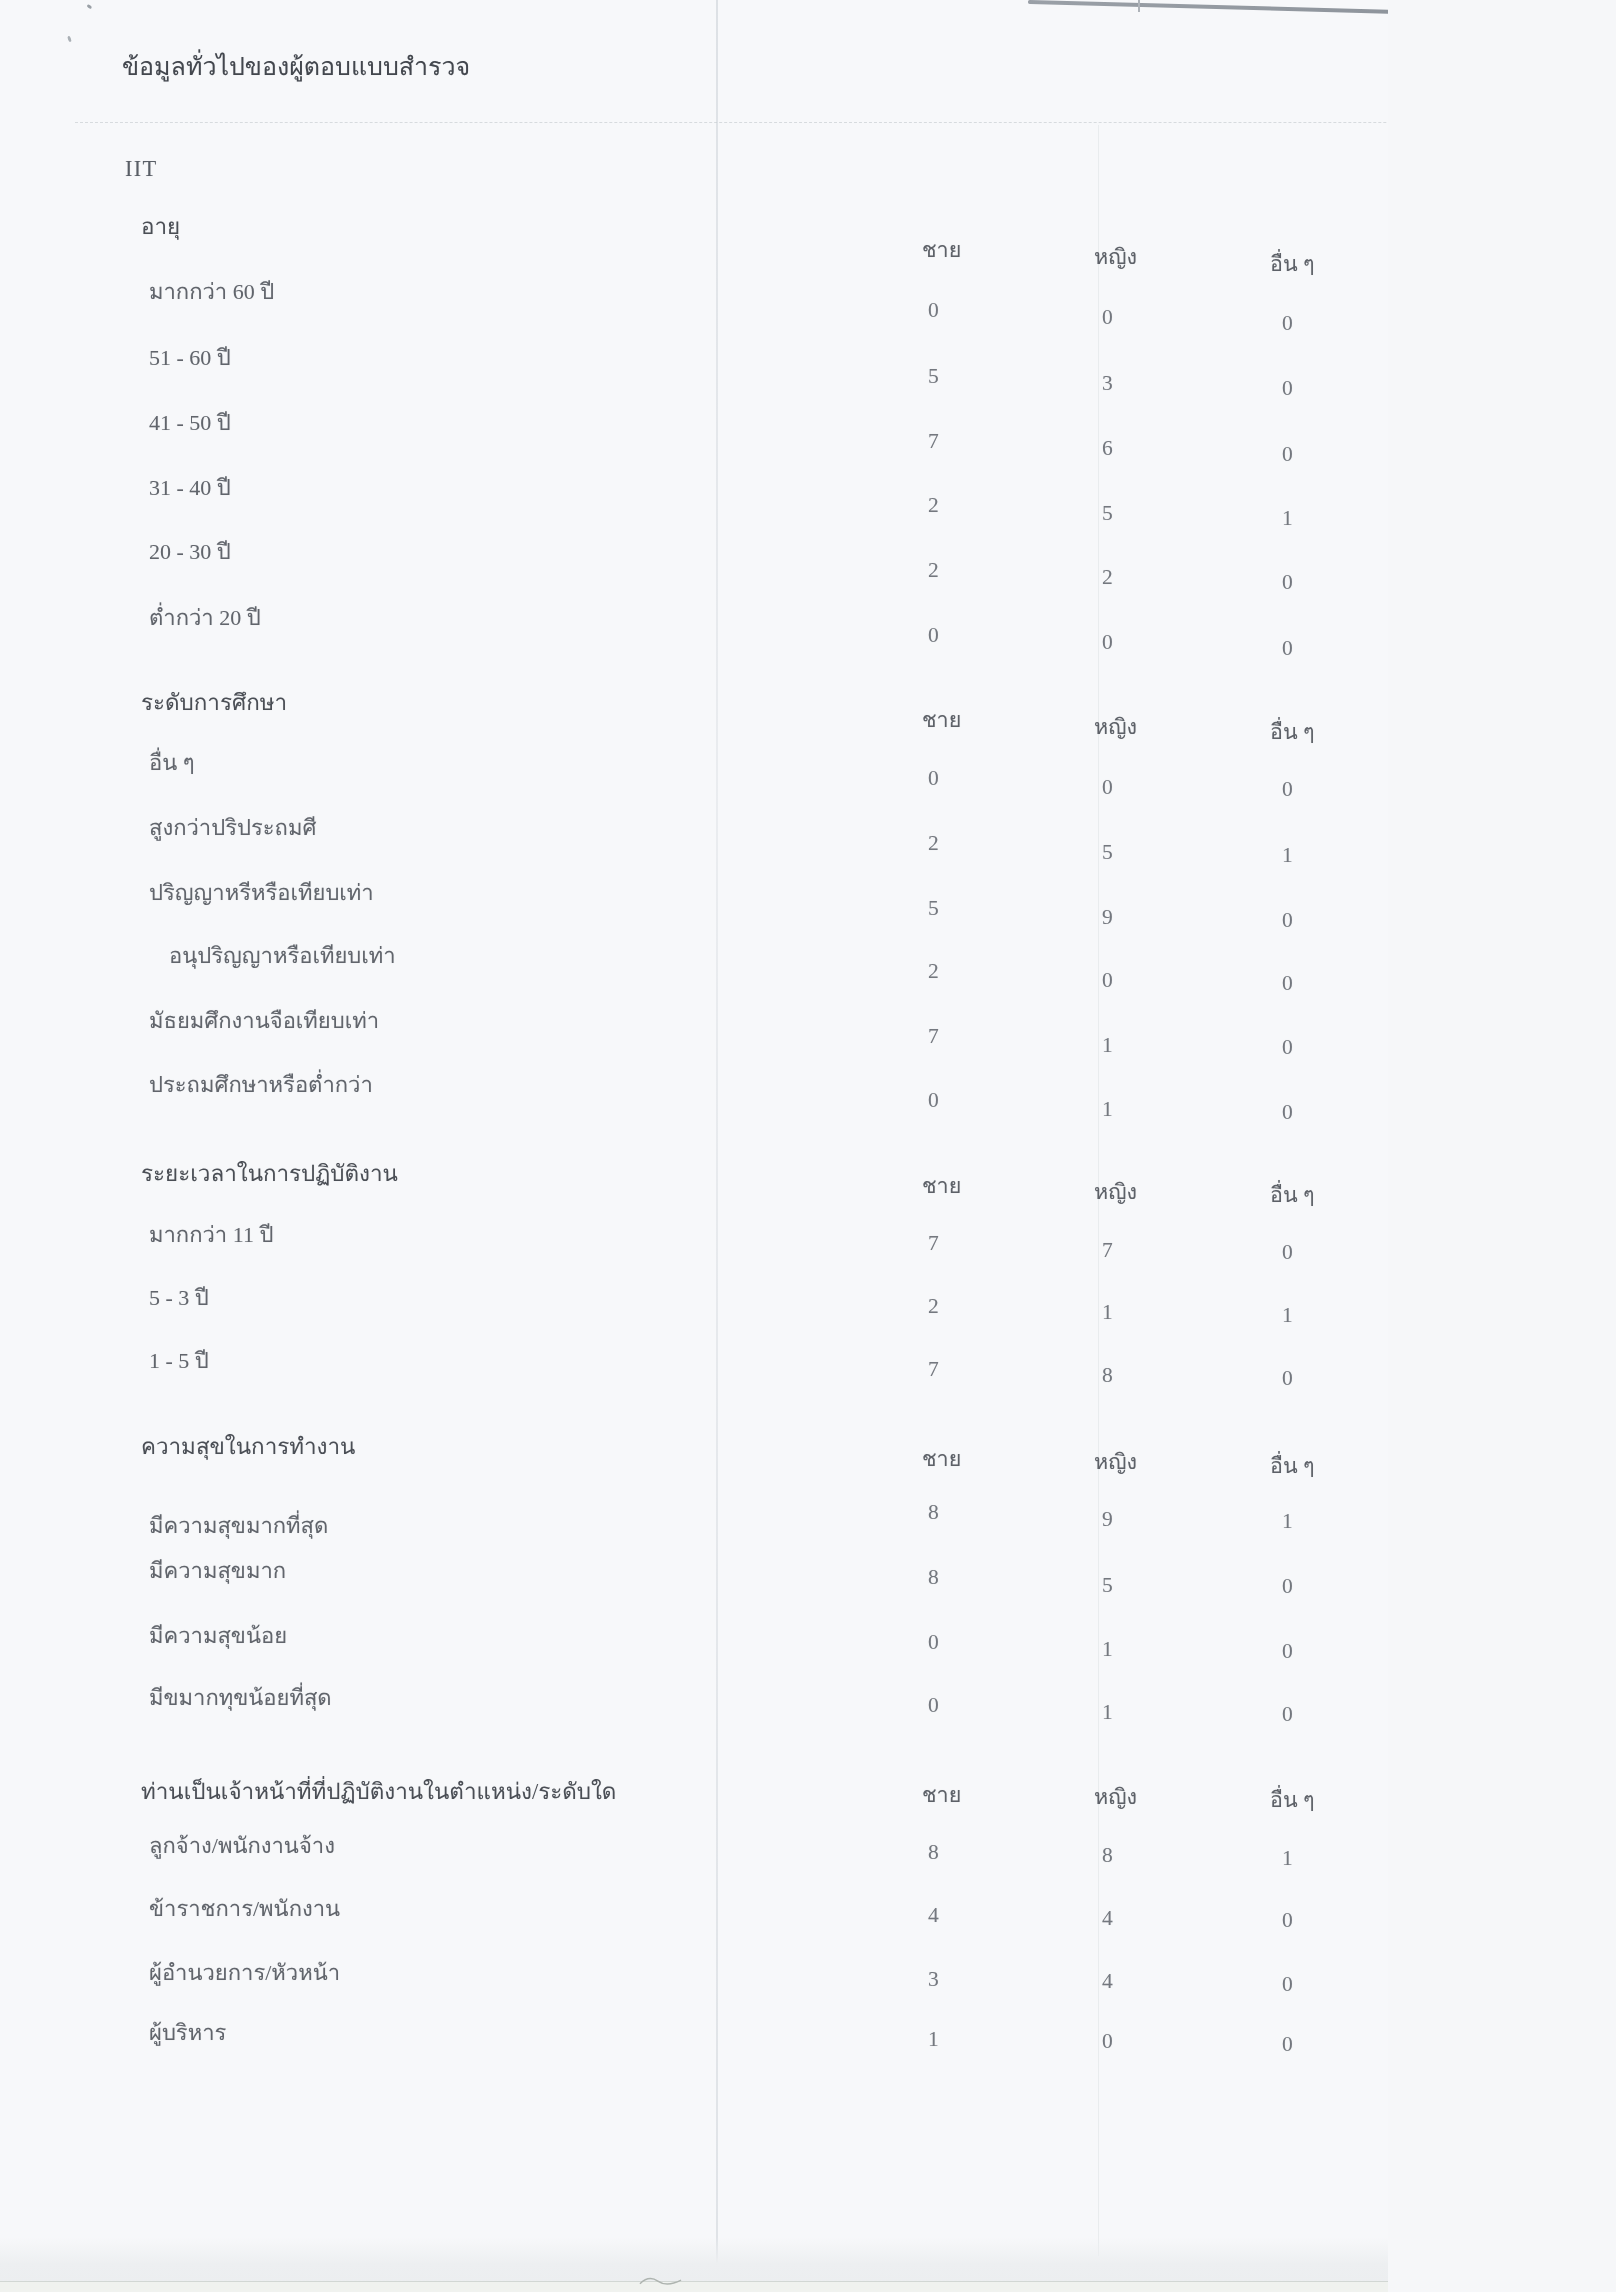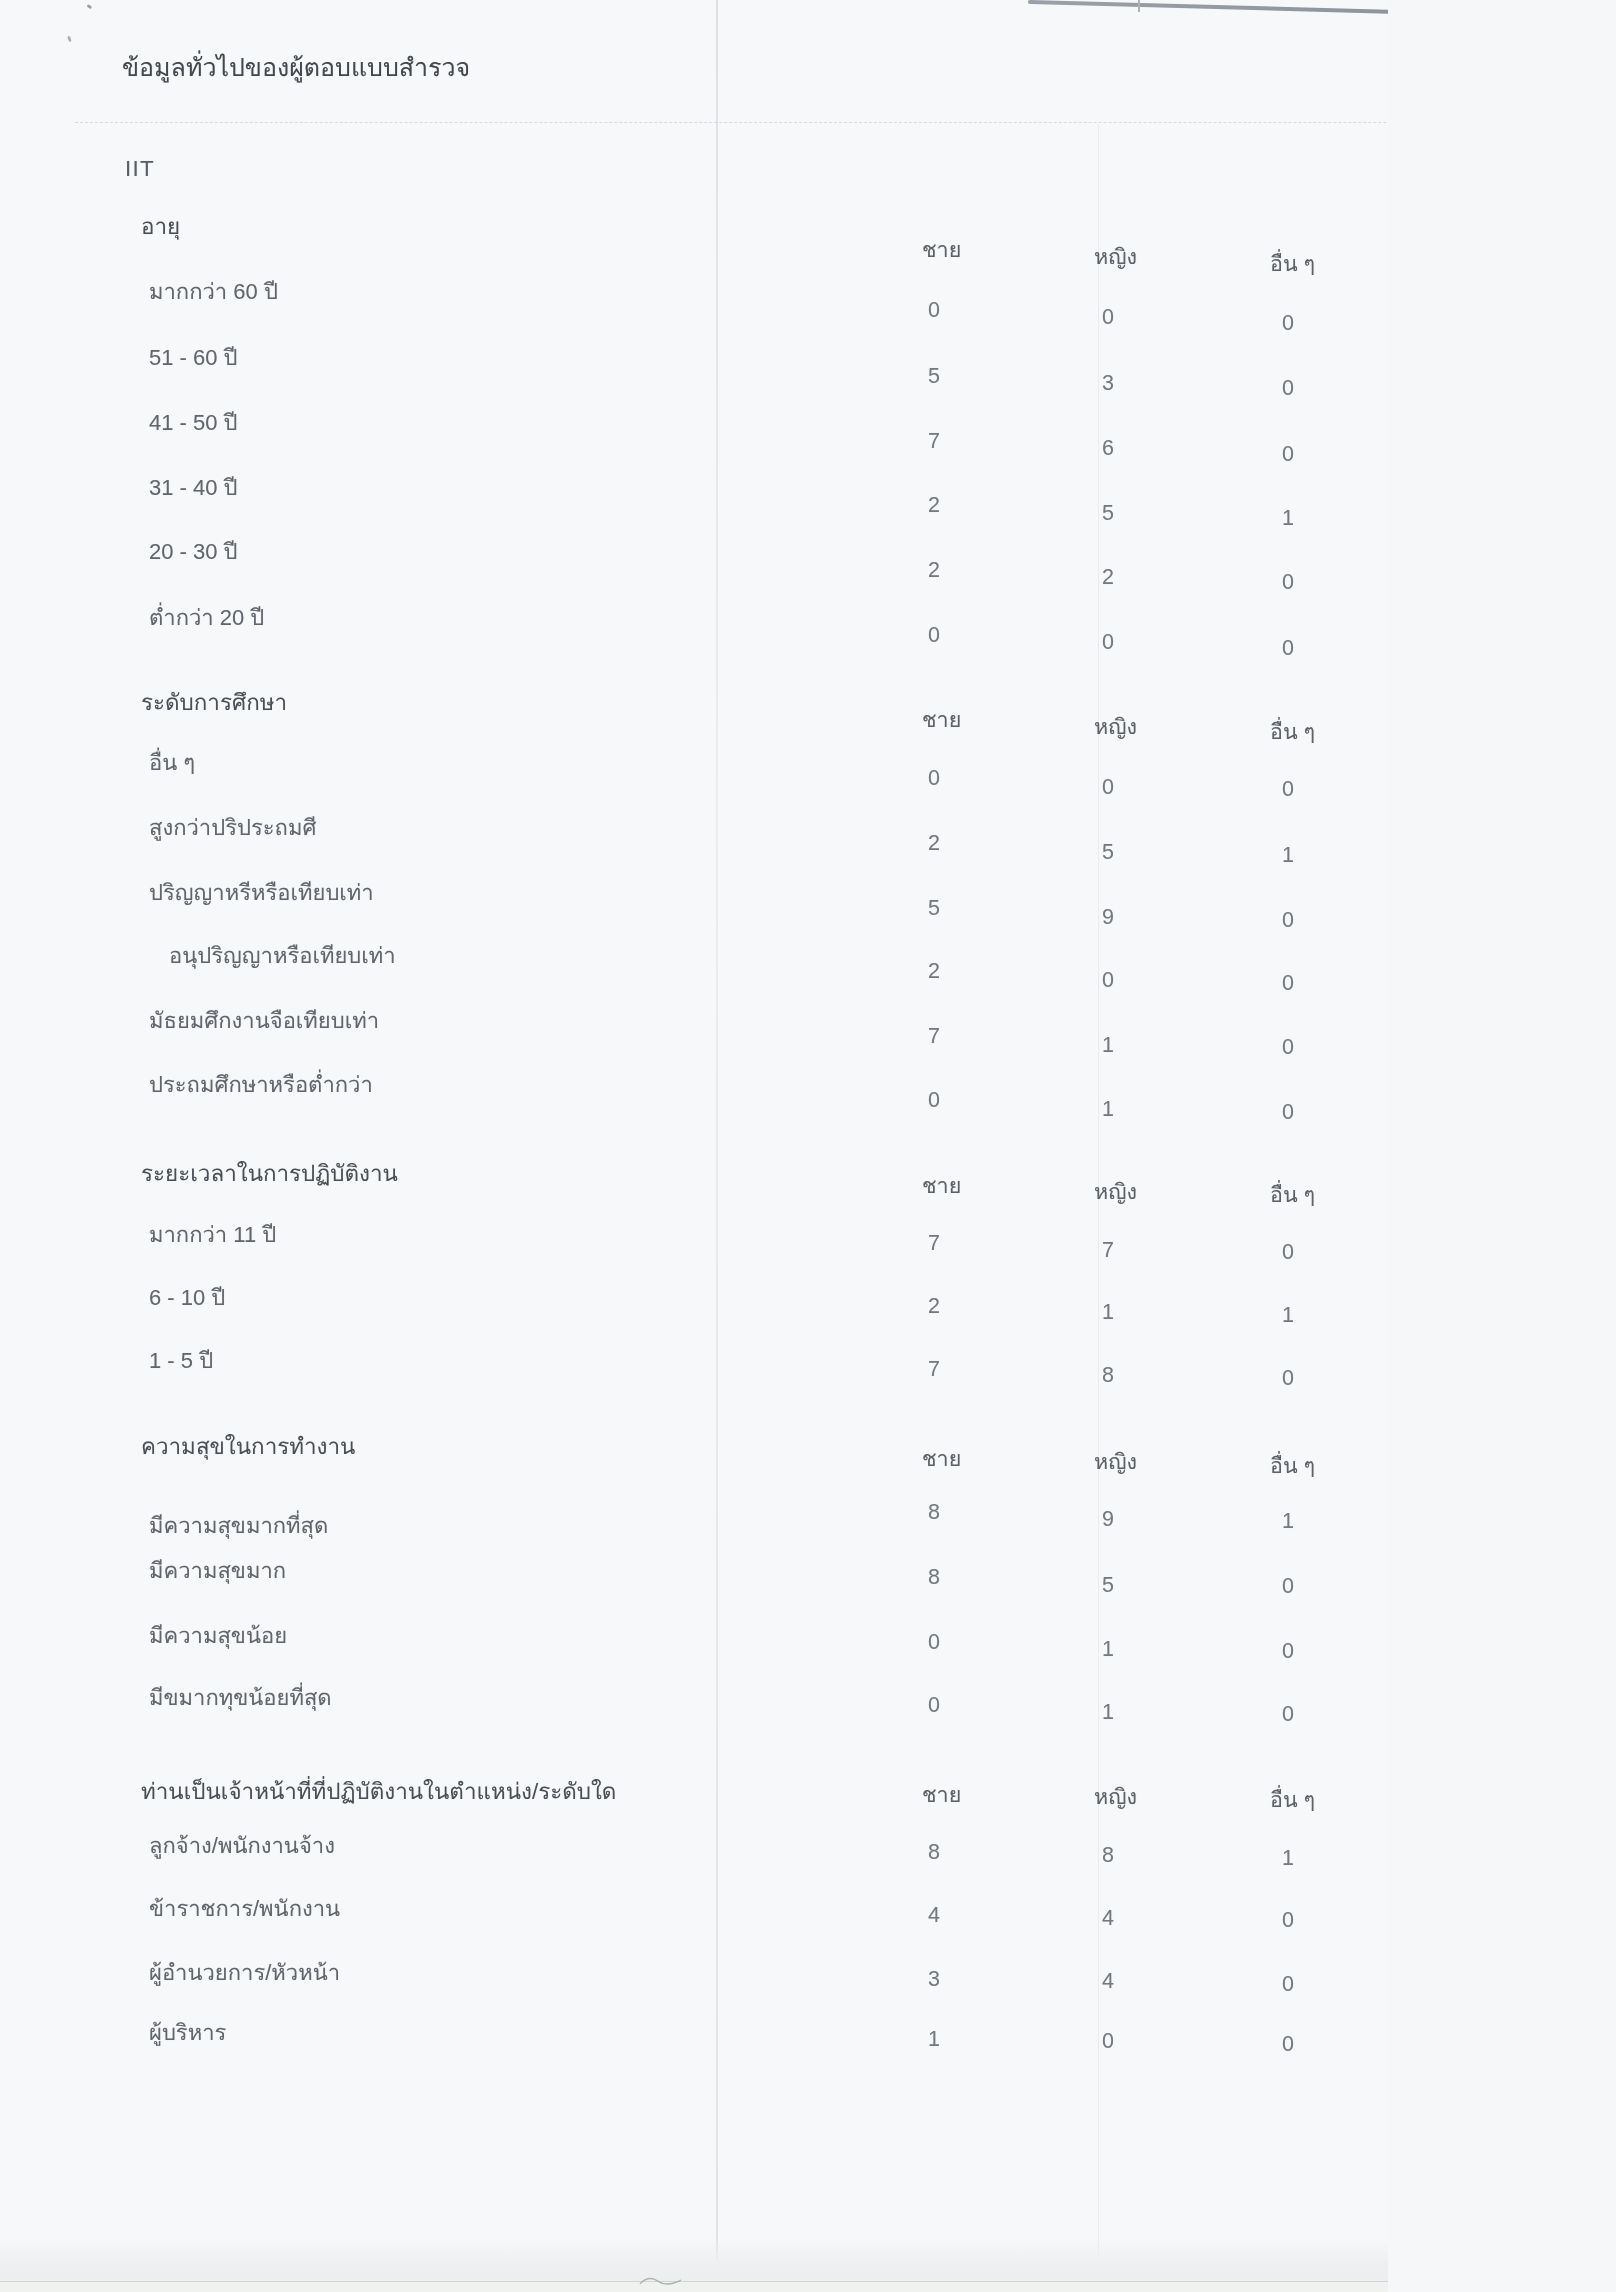--- a/index.html
+++ b/index.html
@@ -1,19 +1,19 @@
 <!DOCTYPE html>
 <html style="font-size:14.3px"><head>
 <meta charset="utf-8">
 <style>
   html,body{margin:0;padding:0;background:#f6f7f9;}
   .page{
     position:relative;width:1388px;height:2293px;overflow:hidden;
     background:#f7f8fa;
-    font-family:Liberation Sans, sans-serif;
+    font-family:Liberation Serif, serif;
     color:#55595f;
   }
   .t{position:absolute;white-space:nowrap;line-height:1.2;
      text-shadow:0 0 0.9px rgba(95,100,106,0.22);}
   .page-title{font-size:25px;color:#43474e;}
   .survey-type{font-size:22.4px;color:#595e66;letter-spacing:1.3px;}
   .sec-title{font-size:22.4px;color:#4a4e55;}
   .row-label{font-size:22px;color:#61656c;}
   .col-header{font-size:21.5px;color:#5d6168;}
   .cell-value{font-size:21.5px;color:#74787f;}
@@ -114,21 +114,21 @@
       <div class="t cell-value" style="left: 1102px; top: 1097px;">1</div>
       <div class="t cell-value" style="left: 1282px; top: 1100px;">0</div>
       <div class="t sec-title" style="left: 141px; top: 1161px;">ระยะเวลาในการปฏิบัติงาน</div>
       <div class="t col-header" style="left: 922px; top: 1174px;">ชาย</div>
       <div class="t col-header" style="left: 1094px; top: 1180px;">หญิง</div>
       <div class="t col-header" style="left: 1270px; top: 1183px;">อื่น ๆ</div>
       <div class="t row-label" style="left: 149px; top: 1222px;">มากกว่า 11 ปี</div>
       <div class="t cell-value" style="left: 928px; top: 1231px;">7</div>
       <div class="t cell-value" style="left: 1102px; top: 1238px;">7</div>
       <div class="t cell-value" style="left: 1282px; top: 1240px;">0</div>
-      <div class="t row-label" style="left: 149px; top: 1285px;">6 - 10 ปี</div>
+      <div class="t row-label" style="left: 149px; top: 1285px;">5 - 3 ปี</div>
       <div class="t cell-value" style="left: 928px; top: 1294px;">2</div>
       <div class="t cell-value" style="left: 1102px; top: 1300px;">1</div>
       <div class="t cell-value" style="left: 1282px; top: 1303px;">1</div>
       <div class="t row-label" style="left: 149px; top: 1348px;">1 - 5 ปี</div>
       <div class="t cell-value" style="left: 928px; top: 1357px;">7</div>
       <div class="t cell-value" style="left: 1102px; top: 1363px;">8</div>
       <div class="t cell-value" style="left: 1282px; top: 1366px;">0</div>
       <div class="t sec-title" style="left: 141px; top: 1434px;">ความสุขในการทำงาน</div>
       <div class="t col-header" style="left: 922px; top: 1447px;">ชาย</div>
       <div class="t col-header" style="left: 1094px; top: 1450px;">หญิง</div>

